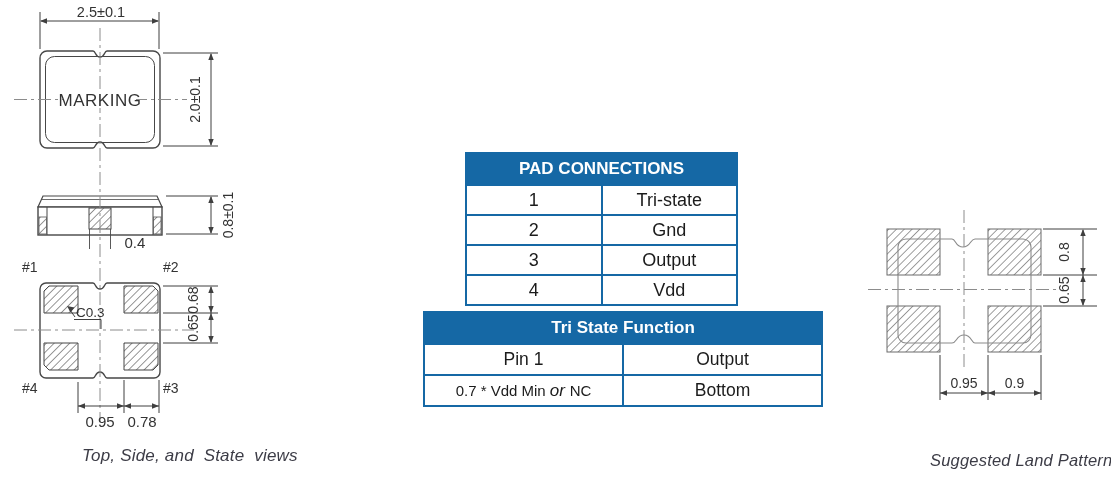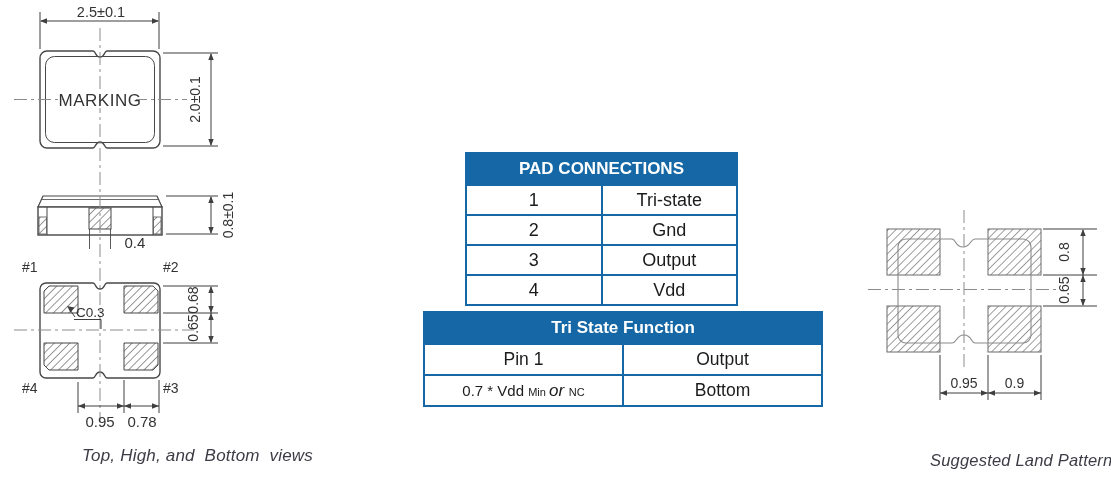--- a/index.html
+++ b/index.html
@@ -24,21 +24,21 @@
   #pad-table{width:273px;}
   #pad-table th{height:30px;font-size:17px;}
   #pad-table td{height:28px;font-size:18px;}
   #pad-table .c1{width:83px;}
   #tri-table-wrap{left:423px;top:311px;}
   #tri-table{width:400px;}
   #tri-table th{height:30px;font-size:17px;}
   #tri-table td{height:29px;font-size:17.5px;}
   #tri-table .c1{width:169px;}
   .t-main{font-size:15px;text-align:center;}
-  .t-small{font-size:11px;}
+  .t-small{font-size:15px;}
   .t-mid{font-size:17px;font-style:italic;}
   .t-large{font-size:17px;}
   
   svg text{font-family:"Liberation Sans",sans-serif;fill:#333333;}
   #views-svg{left:0;top:0;}
   #land-svg{left:860px;top:195px;}
 </style>
 </head>
 <body>
 
@@ -239,14 +239,14 @@
     <line x1="80" y1="198" x2="181" y2="198"></line>
   </g>
   <polygon points="80,198 87,195.3 87,200.7" fill="#3f3f3f"></polygon>
   <polygon points="128,198 121,195.3 121,200.7" fill="#3f3f3f"></polygon>
   <polygon points="128,198 135,195.3 135,200.7" fill="#3f3f3f"></polygon>
   <polygon points="181,198 174,195.3 174,200.7" fill="#3f3f3f"></polygon>
   <text x="104" y="193" text-anchor="middle" font-size="14">0.95</text>
   <text x="154.5" y="193" text-anchor="middle" font-size="14">0.9</text>
 </svg>
 
-<div id="views-caption" class="caption">Top, High, and  Bottom  views</div>
+<div id="views-caption" class="caption">Top, Side, and  State  views</div>
 <div id="land-caption" class="caption">Suggested Land Pattern</div>
 
 </body></html>

